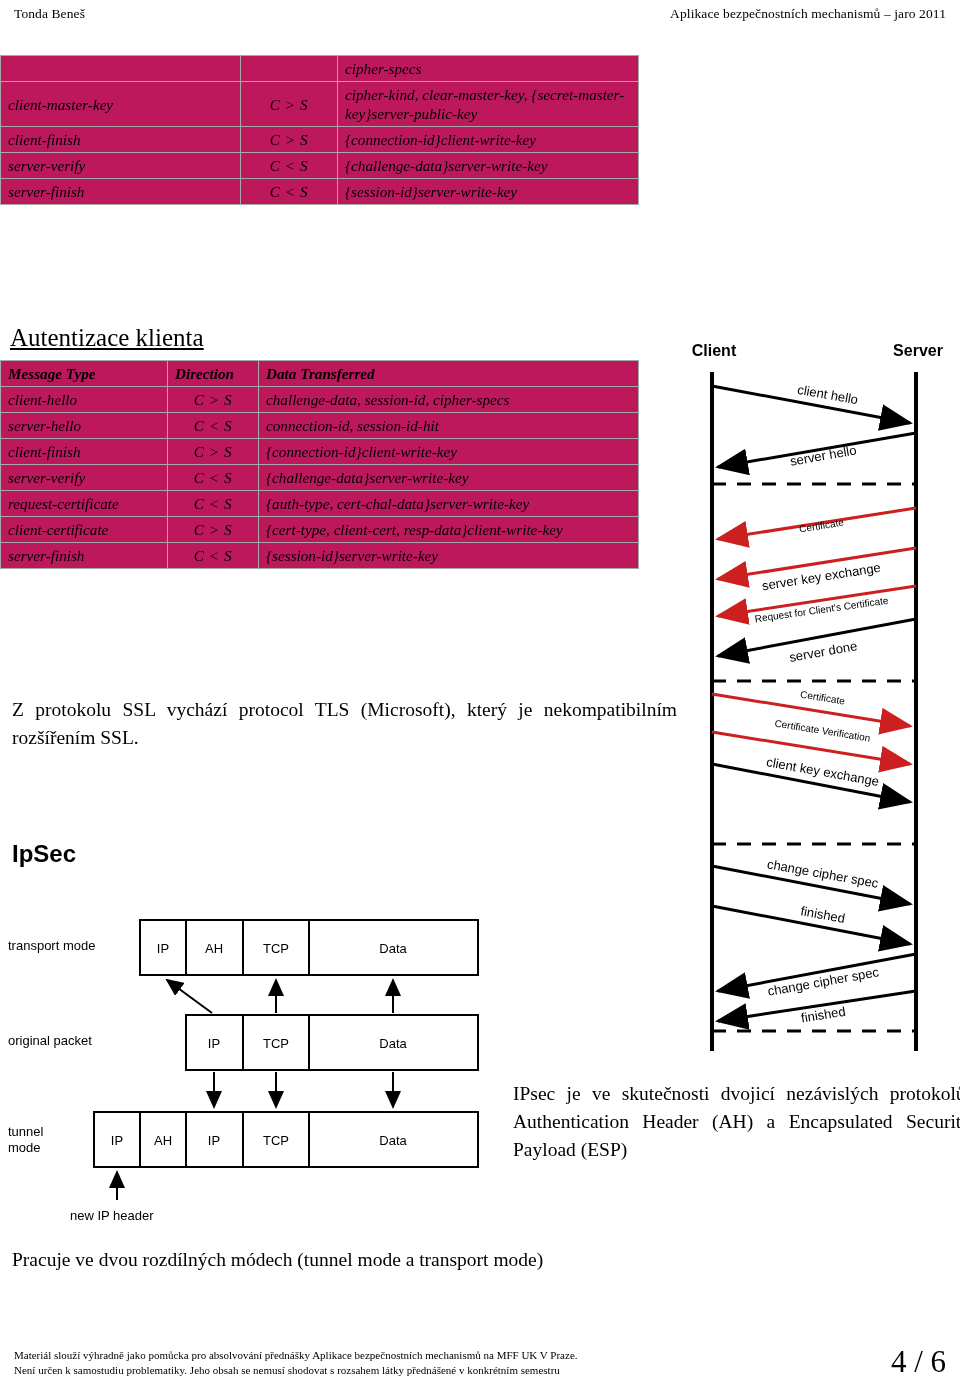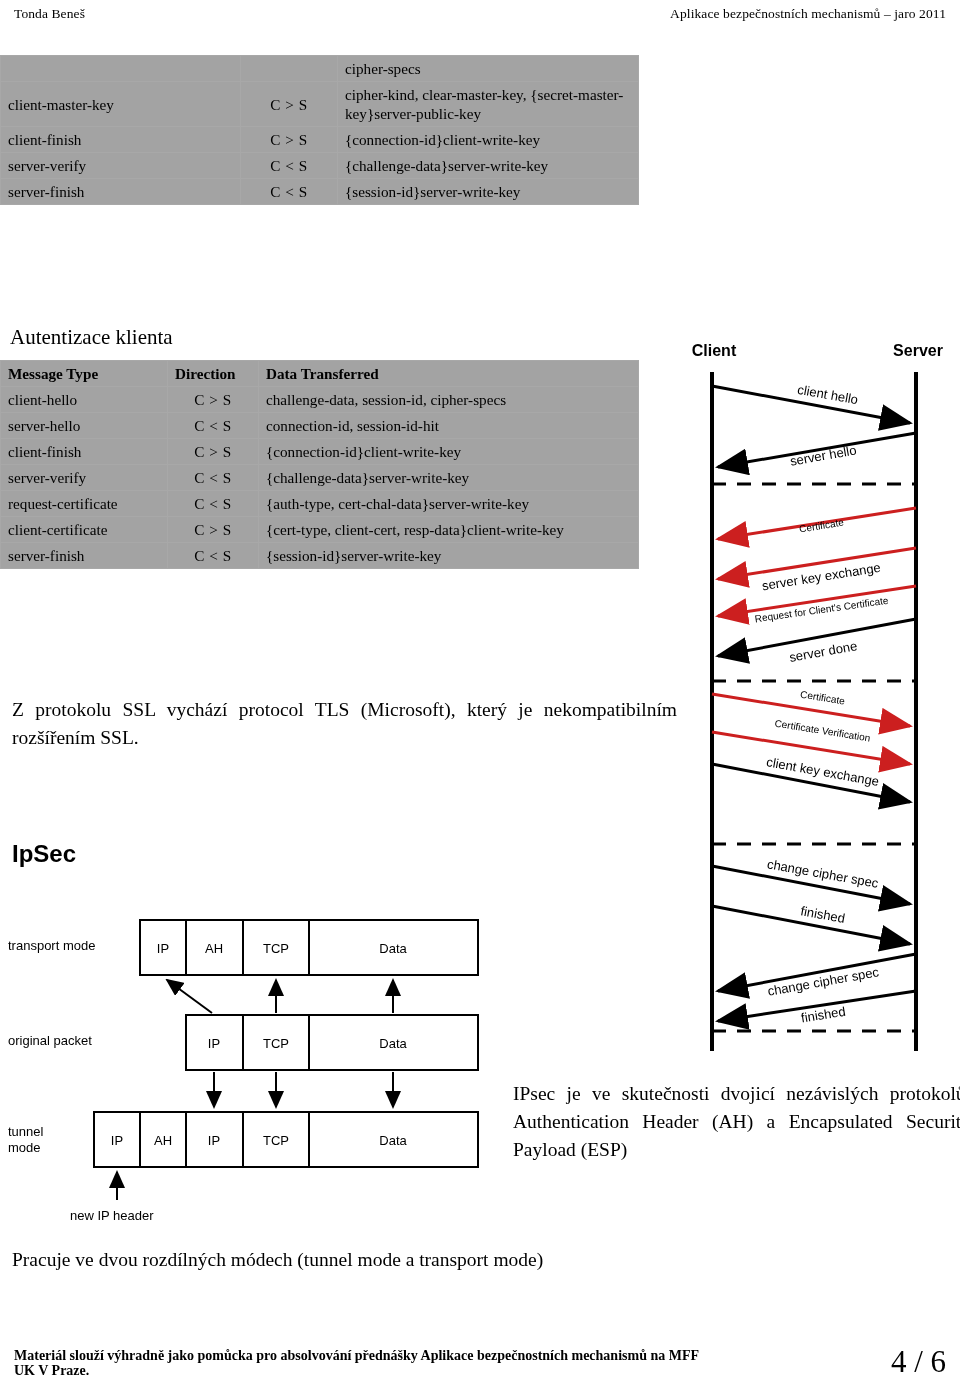--- a/index.html
+++ b/index.html
@@ -28,21 +28,22 @@
     font-size: 13.5px;
     line-height: 16px;
   }
   .page-header .hdr-left  { letter-spacing: .1px; }
   .page-header .hdr-right { letter-spacing: .1px; }
 
   
   table.msgtable {
     border-collapse: collapse;
     table-layout: fixed;
-    background: #a3a3a3;
+    background: #be185d;
+    font-style: italic;
   }
   table.msgtable td, table.msgtable th {
     border: 1px solid #a8a8a8;
     padding: 3px 7px;
     font-size: 15.2px;
     line-height: 19px;
     vertical-align: middle;
     font-weight: normal;
     text-align: left;
   }
@@ -62,23 +63,24 @@
     top: 55px;
     width: 638px;
   }
   #table-ssl-messages col.c1 { width: 240px; }
   #table-ssl-messages col.c2 { width: 97px; }
   #table-ssl-messages col.c3 { width: 301px; }
 
   
   .sec-heading {
     position: absolute;
-    font-size: 21px;
+    font-size: 25px;
     line-height: 25px;
     left: 10px;
+    text-decoration: underline;
   }
   #heading-autentizace { top: 325px; }
 
   
   #table-client-auth {
     position: absolute;
     left: 0px;
     top: 360px;
     width: 638px;
   }
@@ -146,24 +148,23 @@
     position: absolute;
     left: 0; right: 0;
     bottom: 6px;
     height: 44px;
     padding: 0 14px;
     display: flex;
     justify-content: space-between;
     align-items: flex-end;
   }
   .footer .foot-text {
-    font-size: 14px;
+    font-size: 11px;
     line-height: 15px;
     max-width: 700px;
-    font-weight: bold;
   }
   .footer .foot-page {
     font-size: 31px;
     line-height: 28px;
     white-space: nowrap;
     padding-bottom: 2px;
   }
 </style>
 </head>
 <body>
@@ -394,15 +395,16 @@
 
       <line x1="117" y1="300" x2="117" y2="272" stroke="#000" stroke-width="2" marker-end="url(#ipah)"></line>
       <text x="70" y="320">new IP header</text>
     </g>
   </svg>
 </div>
 
 <div class="footer">
   <div class="foot-text">
     <div>Materiál slouží výhradně jako pomůcka pro absolvování přednášky Aplikace bezpečnostních mechanismů na MFF UK V Praze.</div>
+    <div>Není určen k samostudiu problematiky. Jeho obsah se nemusí shodovat s rozsahem látky přednášené v konkrétním semestru</div>
   </div>
   <div class="foot-page">4 / 6</div>
 </div>
 
 </body></html>

